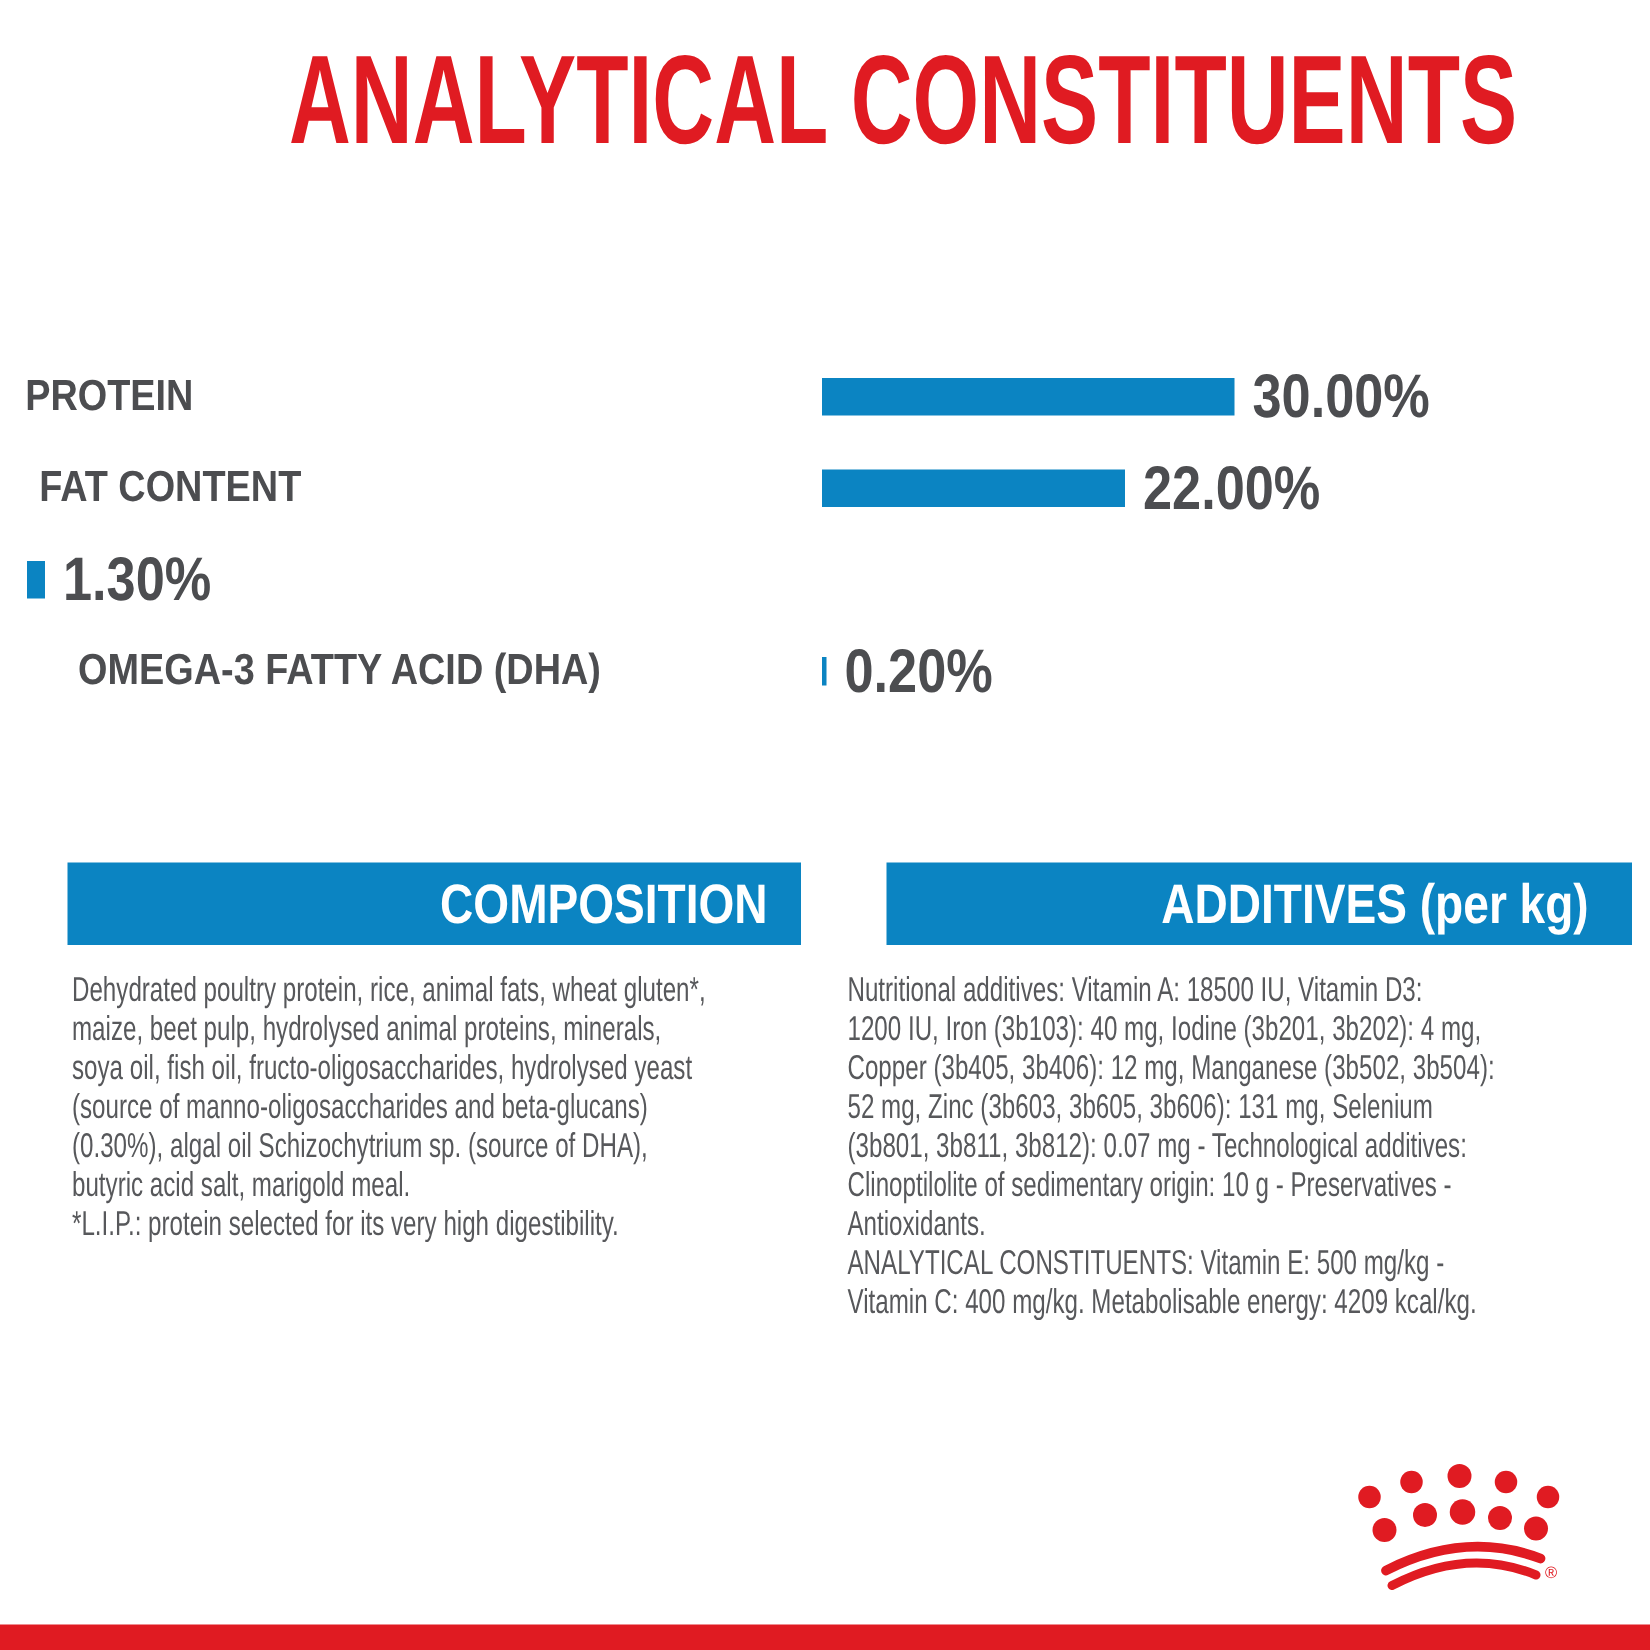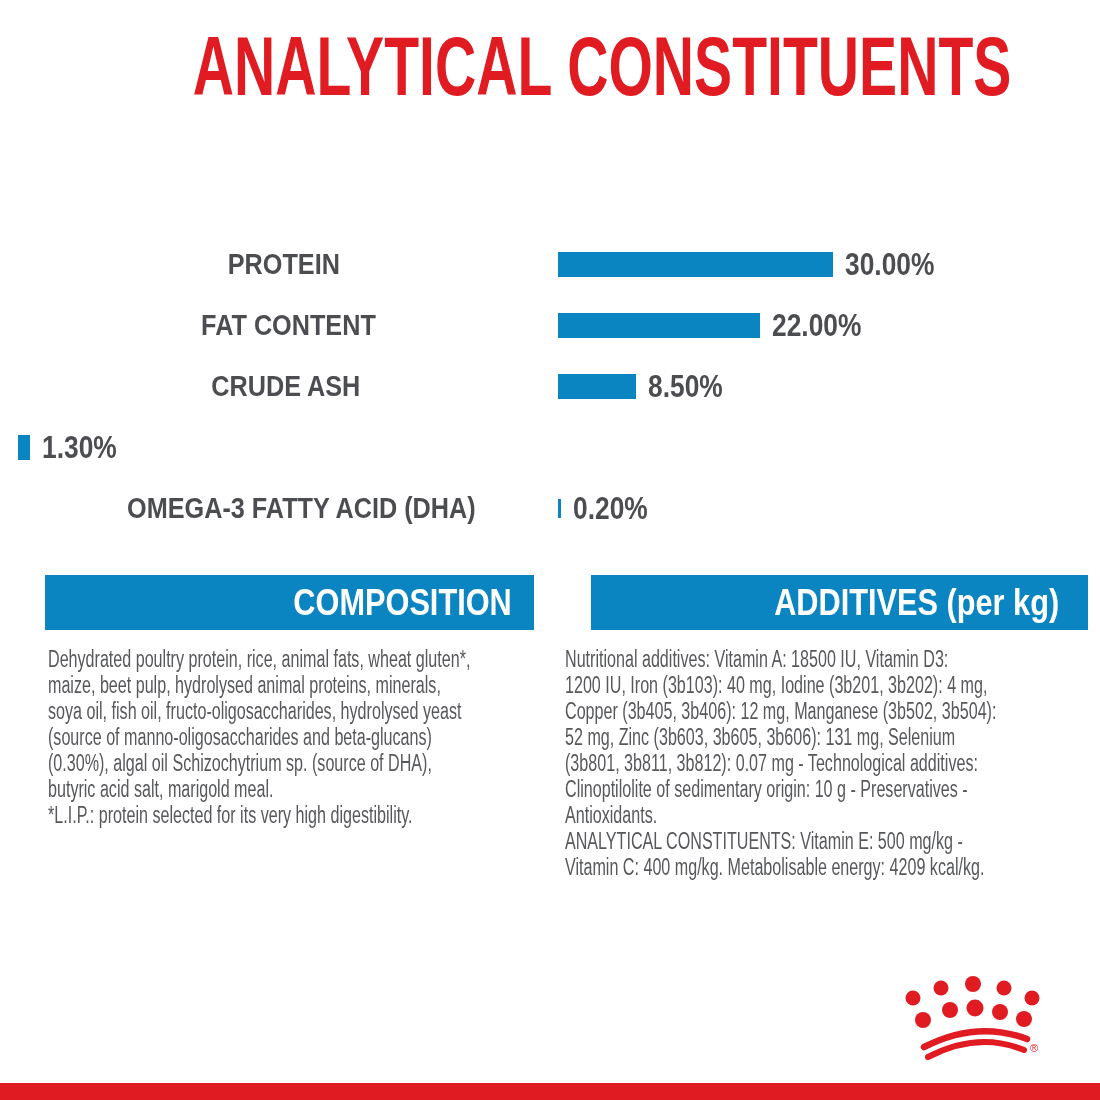--- a/index.html
+++ b/index.html
@@ -22,33 +22,32 @@
     text-align:center;
     color:var(--red);
     font-size:84px;font-weight:bold;line-height:1.0;
     white-space:nowrap;
   }
   .title .sx{display:inline-block;transform:scaleX(0.68);transform-origin:center top;}
   
   .chart{position:absolute;top:234px;left:0;width:1100px;}
   .crow{display:flex;align-items:center;height:61px;}
   .clabel{
-    width:530px;flex:0 0 530px;text-align:center;
+    width:530px;flex:0 0 530px;text-align:left;
     color:var(--label-gray);font-weight:bold;font-size:29px;
     white-space:nowrap;
-    padding-left:10px;
   }
   .clabel .sx{display:inline-block;transform:scaleX(0.87);transform-origin:right center;}
   .cbar{
     height:25px;margin-left:18px;background:var(--blue);
     flex:0 0 auto;
   }
   .cval{
     margin-left:12px;color:var(--label-gray);
-    font-weight:bold;font-size:31px;white-space:nowrap;
+    font-weight:bold;font-size:41px;white-space:nowrap;
   }
   .cval .sx{display:inline-block;transform:scaleX(0.85);transform-origin:left center;}
   
   .banner{
     position:absolute;top:575px;height:55px;
     background:var(--blue);
     display:flex;align-items:center;justify-content:flex-end;
     color:#ffffff;font-weight:bold;font-size:37px;
     white-space:nowrap;
   }
@@ -88,25 +87,20 @@
   <div class="chart">
     <div class="crow">
       <div class="clabel"><span class="sx">PROTEIN</span></div>
       <div class="cbar" style="width: 275px; background: rgb(11, 132, 194);"></div>
       <div class="cval"><span class="sx">30.00%</span></div>
     </div>
     <div class="crow">
       <div class="clabel"><span class="sx">FAT CONTENT</span></div>
       <div class="cbar" style="width: 202px; background: rgb(11, 132, 194);"></div>
       <div class="cval"><span class="sx">22.00%</span></div>
-    </div>
-    <div class="crow">
-      <div class="clabel"><span class="sx">CRUDE ASH</span></div>
-      <div class="cbar" style="width: 78px; background: rgb(11, 132, 194);"></div>
-      <div class="cval"><span class="sx">8.50%</span></div>
     </div>
     <div class="crow">
       <div class="cbar" style="width: 12px; background: rgb(11, 132, 194);"></div>
       <div class="cval"><span class="sx">1.30%</span></div>
     </div>
     <div class="crow">
       <div class="clabel"><span class="sx">OMEGA-3 FATTY ACID (DHA)</span></div>
       <div class="cbar" style="width: 3px; height: 19px; background: rgb(11, 132, 194);"></div>
       <div class="cval"><span class="sx">0.20%</span></div>
     </div>

